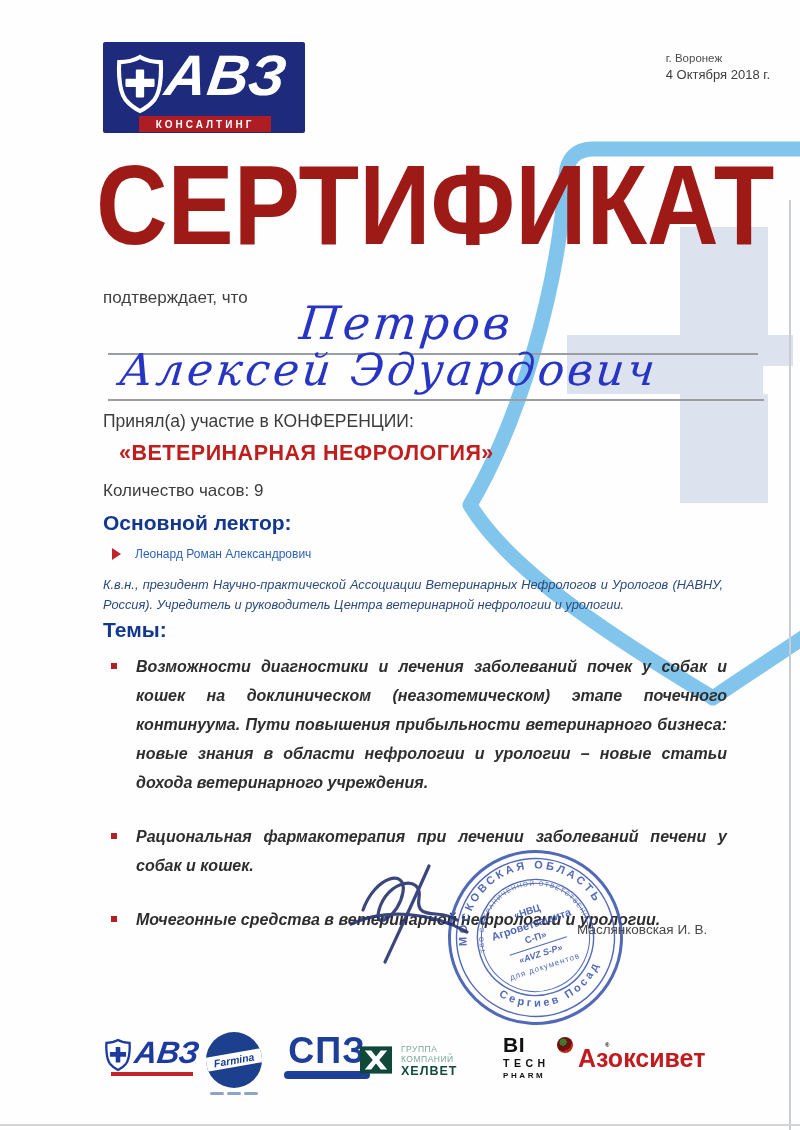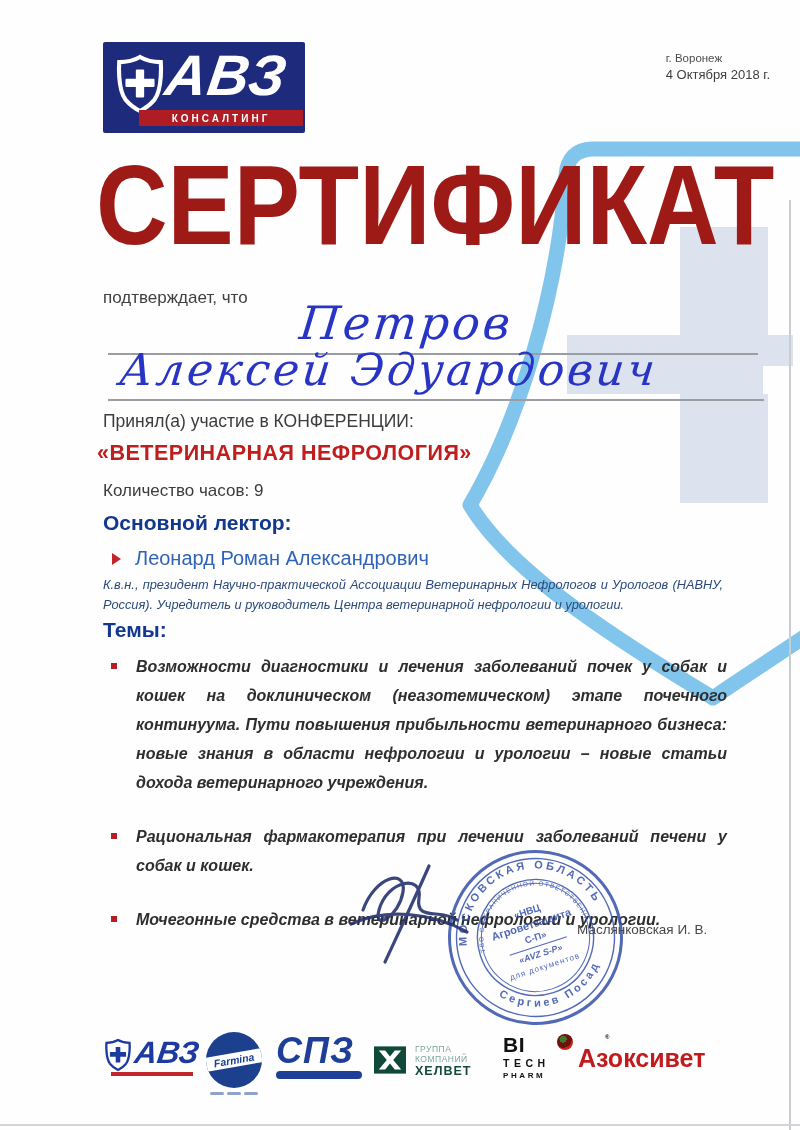--- a/index.html
+++ b/index.html
@@ -8,48 +8,48 @@
     overflow:hidden;font-family:"Liberation Sans",sans-serif;
   }
   .abs{position:absolute;}
   
   .watermark{left:0;top:0;z-index:0;}
   
   .logo-box{left:103px;top:42px;width:202px;height:91px;background:#1e2b7d;border-radius:2px;z-index:2;}
   .logo-shield{position:absolute;left:10px;top:11px;}
   .logo-abbr{position:absolute;left:63px;top:2px;color:#ffffff;font-weight:bold;font-style:italic;
     font-size:57px;letter-spacing:1px;transform:skewX(-8deg);line-height:1.1;}
-  .logo-band{position:absolute;left:36px;top:68px;width:164px;height:16px;background:#ae1d23;
+  .logo-band{position:absolute;left:36px;top:74px;width:132px;height:16px;background:#ae1d23;
     display:flex;align-items:center;justify-content:center;}
   .logo-band span{color:#fff;font-size:10px;font-weight:bold;letter-spacing:3px;}
   
   .place-date{right:30px;top:52px;text-align:left;color:#4c4c4c;z-index:2;}
   .place-date .city{font-size:11.5px;}
   .place-date .date{font-size:13px;margin-top:3px;color:#3d3d3d;}
   
   .cert-title{left:96px;top:148px;font-size:114px;line-height:114px;font-weight:bold;color:#9e1a17;
     transform:scaleX(0.87);transform-origin:0 0;white-space:nowrap;z-index:2;letter-spacing:0px;}
   .confirm{left:103px;top:288px;font-size:17px;color:#3f3f3f;z-index:2;text-align:right;}
   
   .hand{font-family:"DejaVu Serif",serif;font-style:italic;color:#2834c4;z-index:3;
     transform:skewX(-6deg);letter-spacing:3px;white-space:nowrap;}
   .hand1{left:300px;top:296px;font-size:46px;}
   .hand2{left:120px;top:344px;font-size:44px;}
   .rule{height:1.5px;background:#9a9ea3;z-index:2;}
   .rule1{left:108px;top:353px;width:650px;}
   .rule2{left:108px;top:399px;width:656px;}
   
   .participation{left:103px;top:411px;font-size:17.5px;color:#3c3c3c;z-index:2;}
-  .conference{left:97px;top:441px;font-size:21.5px;font-weight:bold;color:#c01d1d;letter-spacing:.5px;z-index:2;}
+  .conference{left:119px;top:441px;font-size:21.5px;font-weight:bold;color:#c01d1d;letter-spacing:.5px;z-index:2;}
   .hours{left:103px;top:481px;font-size:17px;color:#3c3c3c;z-index:2;}
   .lect-heading{left:103px;top:511px;font-size:21px;font-weight:bold;color:#12378f;z-index:2;}
   .lect-row{left:112px;top:547px;z-index:2;display:flex;align-items:center;}
   .lect-arrow{width:0;height:0;border-left:9px solid #c0252b;border-top:6px solid transparent;
     border-bottom:6px solid transparent;margin-right:14px;}
-  .lect-name{font-size:20px;color:#2e63b8;}
+  .lect-name{font-size:12px;color:#2e63b8;}
   .lect-bio{left:103px;top:575px;width:620px;font-size:12.8px;font-style:italic;color:#2b4a7c;
     line-height:1.55;text-align:justify;z-index:2;}
   .topics-heading{left:103px;top:618px;font-size:21px;font-weight:bold;color:#12378f;z-index:2;}
   .topics{left:103px;top:652px;width:624px;z-index:2;}
   .topic{position:relative;padding-left:33px;font-size:16px;font-style:italic;font-weight:bold;
     color:#2e2e2e;line-height:29px;text-align:justify;margin-bottom:25px;}
   .topic::before{content:"";position:absolute;left:8px;top:11px;width:6px;height:6px;background:#b21f24;}
   
   .sig-block{left:105px;top:903px;font-size:11.5px;color:#5b6673;line-height:15.5px;z-index:2;}
   .signer-name{left:577px;top:922px;font-size:13.5px;color:#474747;z-index:4;}
@@ -69,29 +69,29 @@
   .p-avz .abbr{font-size:31px;font-weight:bold;font-style:italic;color:#1c3aa0;transform:skewX(-8deg);
     margin-left:2px;line-height:30px;}
   .p-avz .bar{position:absolute;left:8px;top:34px;width:82px;height:4px;background:#c4252b;}
   .p-farmina{position:absolute;left:205px;top:2px;width:58px;text-align:center;}
   .f-circle{position:relative;width:56px;height:56px;border-radius:50%;background:#1c3f8e;overflow:hidden;margin:0 auto;}
   .f-band{position:absolute;left:-6px;right:-6px;top:21px;height:14px;background:#ffffff;
     transform:rotate(-10deg);display:flex;align-items:center;justify-content:center;}
   .f-band span{font-size:10.5px;font-weight:bold;font-style:italic;color:#1c3f8e;}
   .f-tag{margin-top:4px;display:flex;justify-content:center;gap:3px;}
   .f-tag i{display:block;width:14px;height:3px;background:#8fa3c8;border-radius:2px;}
-  .p-spz{position:absolute;left:276px;top:4px;text-align:left;font-style:italic;}
+  .p-spz{position:absolute;left:284px;top:4px;text-align:center;}
   .p-spz .abbr{font-size:36px;line-height:34px;font-weight:bold;color:#1e3f98;letter-spacing:1px;}
   .p-spz .bar{margin:3px auto 0;width:86px;height:8px;background:#1e3f98;border-radius:4px;}
-  .p-helvet{position:absolute;left:374px;top:14px;display:flex;align-items:flex-end;}
+  .p-helvet{position:absolute;left:360px;top:14px;display:flex;align-items:flex-end;}
   .h-text{margin-left:9px;line-height:10px;}
   .h-text .g{font-size:8.5px;color:#7aa89b;letter-spacing:.5px;}
   .h-text .n{font-size:12.5px;font-weight:bold;color:#134c3c;letter-spacing:1px;margin-top:2px;}
   .p-bio{position:absolute;left:503px;top:4px;color:#111;line-height:1;}
-  .bio-l1{display:flex;font-size:21px;font-weight:bold;letter-spacing:.5px;gap:31px;}
+  .bio-l1{display:flex;align-items:center;font-size:21px;font-weight:bold;letter-spacing:.5px;gap:31px;}
   .bio-o{display:inline-block;width:16px;height:16px;border-radius:50%;margin-left:1px;
     background:radial-gradient(circle at 38% 32%,#3f7a2a 0 24%,#6e1210 25% 58%,#c1271c 59% 100%);}
   .bio-r{font-size:6px;vertical-align:top;margin-left:1px;}
   .bio-l2{font-size:10.5px;font-weight:bold;letter-spacing:4.5px;margin-top:3px;}
   .bio-l3{font-size:8px;font-weight:bold;letter-spacing:2.6px;margin-top:3px;}
   .p-azo{position:absolute;left:578px;top:14px;font-size:25px;font-weight:bold;color:#c11b1e;}
   
   .edge-r{left:789px;top:200px;width:2px;height:930px;background:#c8cdd4;z-index:5;}
   .edge-b{left:0;top:1124px;width:800px;height:2px;background:#d3d3d3;z-index:5;}
 </style>

